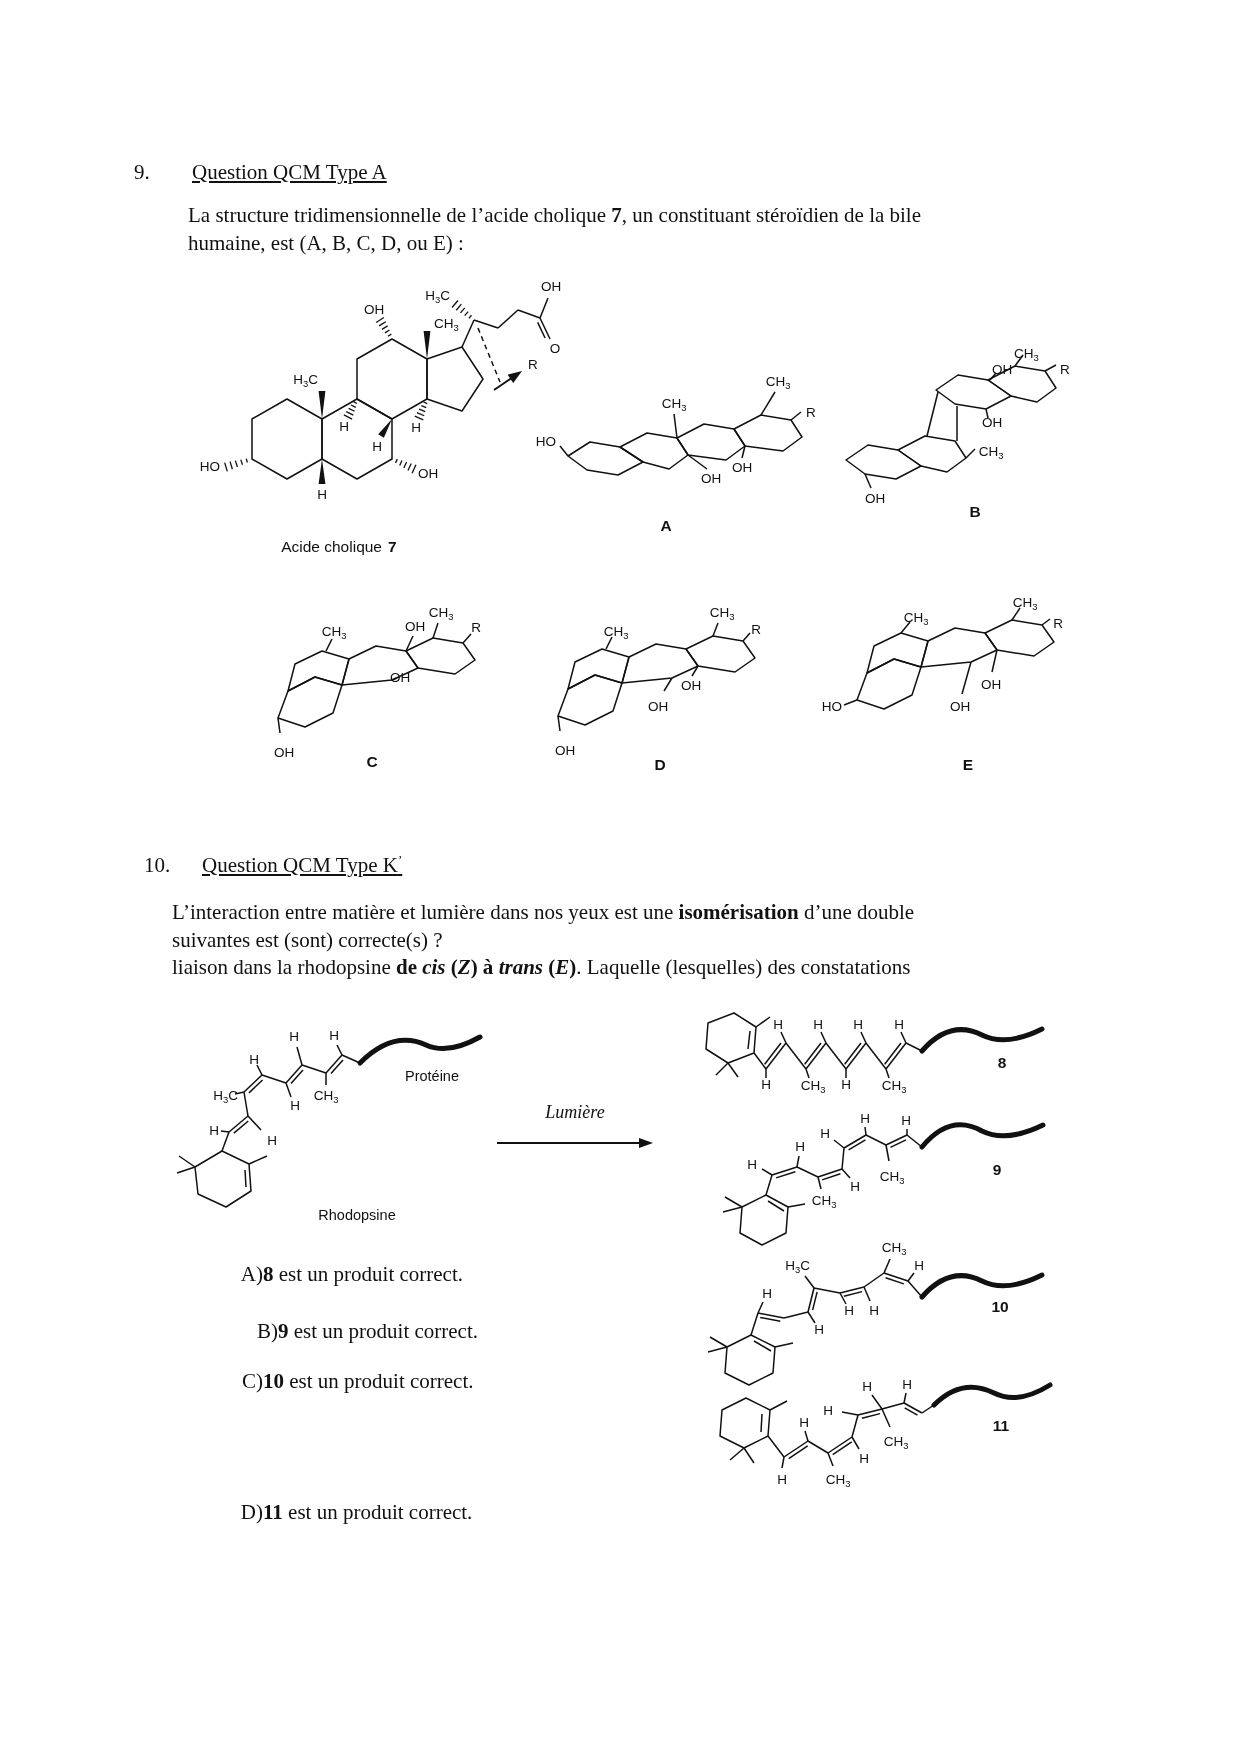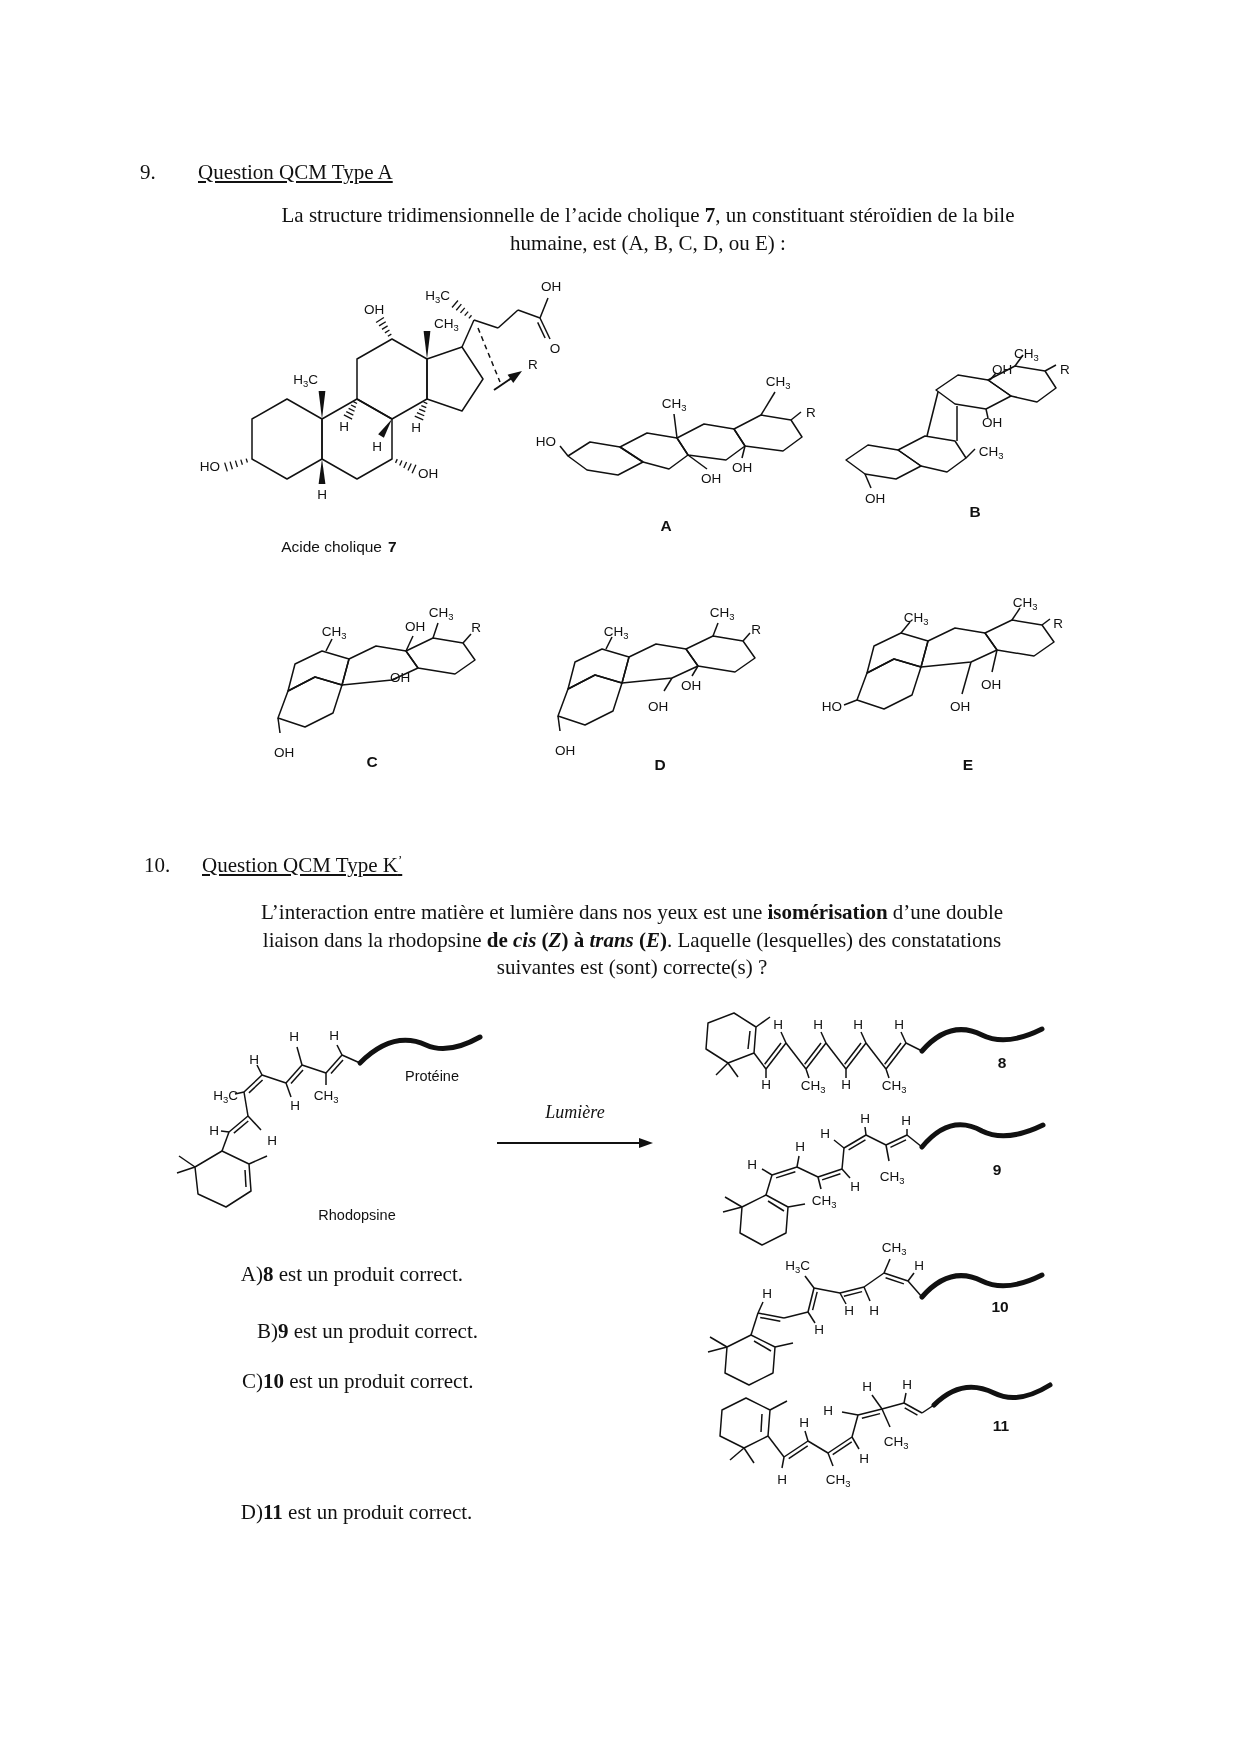--- a/index.html
+++ b/index.html
@@ -5,31 +5,31 @@
   html,body{margin:0;padding:0;}
   body{
     width:1240px;height:1755px;position:relative;background:#ffffff;
     font-family:"Liberation Serif", serif;color:#111;overflow:hidden;
   }
   .abs{position:absolute;}
   .qheader{font-size:21px;white-space:nowrap;}
   .qnum{display:inline-block;width:58px;}
   .qtitle{text-decoration:underline;}
   .qtitle sup{font-size:13px;}
-  .para{font-size:21px;line-height:27.5px;width:920px;text-align:center;}
+  .para{font-size:21px;line-height:27.5px;width:920px;}
   .b{font-weight:bold;}
   .i{font-style:italic;}
   .opt{position:absolute;font-size:21px;white-space:nowrap;text-align:right;}
   .opt-label{display:inline-block;width:76px;}
   svg{position:absolute;overflow:visible;}
 </style>
 </head>
 <body>
 
-<div class="abs qheader" style="left:140px;top:160px">
+<div class="abs qheader" style="left:134px;top:160px">
   <span class="qnum">9.</span><span class="qtitle">Question QCM Type A</span>
 </div>
 <div class="abs para" style="left:188px;top:202px">
   <div><span>La structure tridimensionnelle de l’acide cholique </span><span class="b">7</span><span>, un constituant stéroïdien de la bile</span></div>
   <div><span>humaine, est (A, B, C, D, ou E) :</span></div>
 </div>
 
 <svg style="left:130px;top:270px;width:980px;height:505px" viewBox="0 0 980 505">
     <path d="M157 129 L122 149 L122 189 L157 209 L192 189 L192 149 Z" fill="none" stroke="#111" stroke-width="1.5" stroke-linejoin="round" stroke-linecap="round"></path>
     <path d="M192 189 L227 209 L262 189 L262 149 L227 129 L192 149 Z" fill="none" stroke="#111" stroke-width="1.5" stroke-linejoin="round" stroke-linecap="round"></path>
@@ -181,22 +181,22 @@
     <text x="895" y="337" text-anchor="middle" font-size="13.5" fill="#111" font-family="&quot;Liberation Sans&quot;, sans-serif"><tspan>C</tspan><tspan>H</tspan><tspan font-size="70%" dy="3">3</tspan><tspan dy="-3">​</tspan></text>
     <text x="928" y="358" text-anchor="middle" font-size="13.5" fill="#111" font-family="&quot;Liberation Sans&quot;, sans-serif">R</text>
     <text x="838" y="500" text-anchor="middle" font-size="15.5" fill="#111" font-family="&quot;Liberation Sans&quot;, sans-serif" font-weight="bold">E</text>
   </svg>
 
 <div class="abs qheader" style="left:144px;top:852px">
   <span class="qnum">10.</span><span class="qtitle"><span>Question QCM Type K</span><sup>’</sup></span>
 </div>
 <div class="abs para" style="left:172px;top:899px">
   <div><span>L’interaction entre matière et lumière dans nos yeux est une </span><span class="b">isomérisation</span><span> d’une double</span></div>
+  <div><span>suivantes est (sont) correcte(s) ?</span></div>
   <div><span>liaison dans la rhodopsine </span><span class="b">de </span><span class="b i">cis</span><span class="b"> (</span><span class="b i">Z</span><span class="b">) à </span><span class="b i">trans</span><span class="b"> (</span><span class="b i">E</span><span class="b">)</span><span>.  Laquelle (lesquelles) des constatations</span></div>
-  <div><span>suivantes est (sont) correcte(s) ?</span></div>
 </div>
 
 <svg style="left:150px;top:985px;width:920px;height:515px" viewBox="0 0 920 515">
     <path d="M45 182 L72 166 L99 179 L101 206 L76 222 L48 209 Z" fill="none" stroke="#111" stroke-width="1.5" stroke-linejoin="round" stroke-linecap="round"></path>
     <path d="M210 78 Q243 45 276 60 Q298 70 330 52" fill="none" stroke="#111" stroke-width="5" stroke-linejoin="round" stroke-linecap="round"></path>
     <path d="M558 38 L584 28 L606 42 L604 68 L578 78 L556 64 Z" fill="none" stroke="#111" stroke-width="1.5" stroke-linejoin="round" stroke-linecap="round"></path>
     <path d="M772 66 Q800 34 832 50 Q856 62 892 44" fill="none" stroke="#111" stroke-width="5" stroke-linejoin="round" stroke-linecap="round"></path>
     <path d="M592 222 L616 210 L638 222 L636 248 L612 260 L590 248 Z" fill="none" stroke="#111" stroke-width="1.5" stroke-linejoin="round" stroke-linecap="round"></path>
     <path d="M772 162 Q800 128 832 146 Q856 158 893 140" fill="none" stroke="#111" stroke-width="5" stroke-linejoin="round" stroke-linecap="round"></path>
     <path d="M577 362 L601 350 L625 362 L623 388 L599 400 L575 388 Z" fill="none" stroke="#111" stroke-width="1.5" stroke-linejoin="round" stroke-linecap="round"></path>

